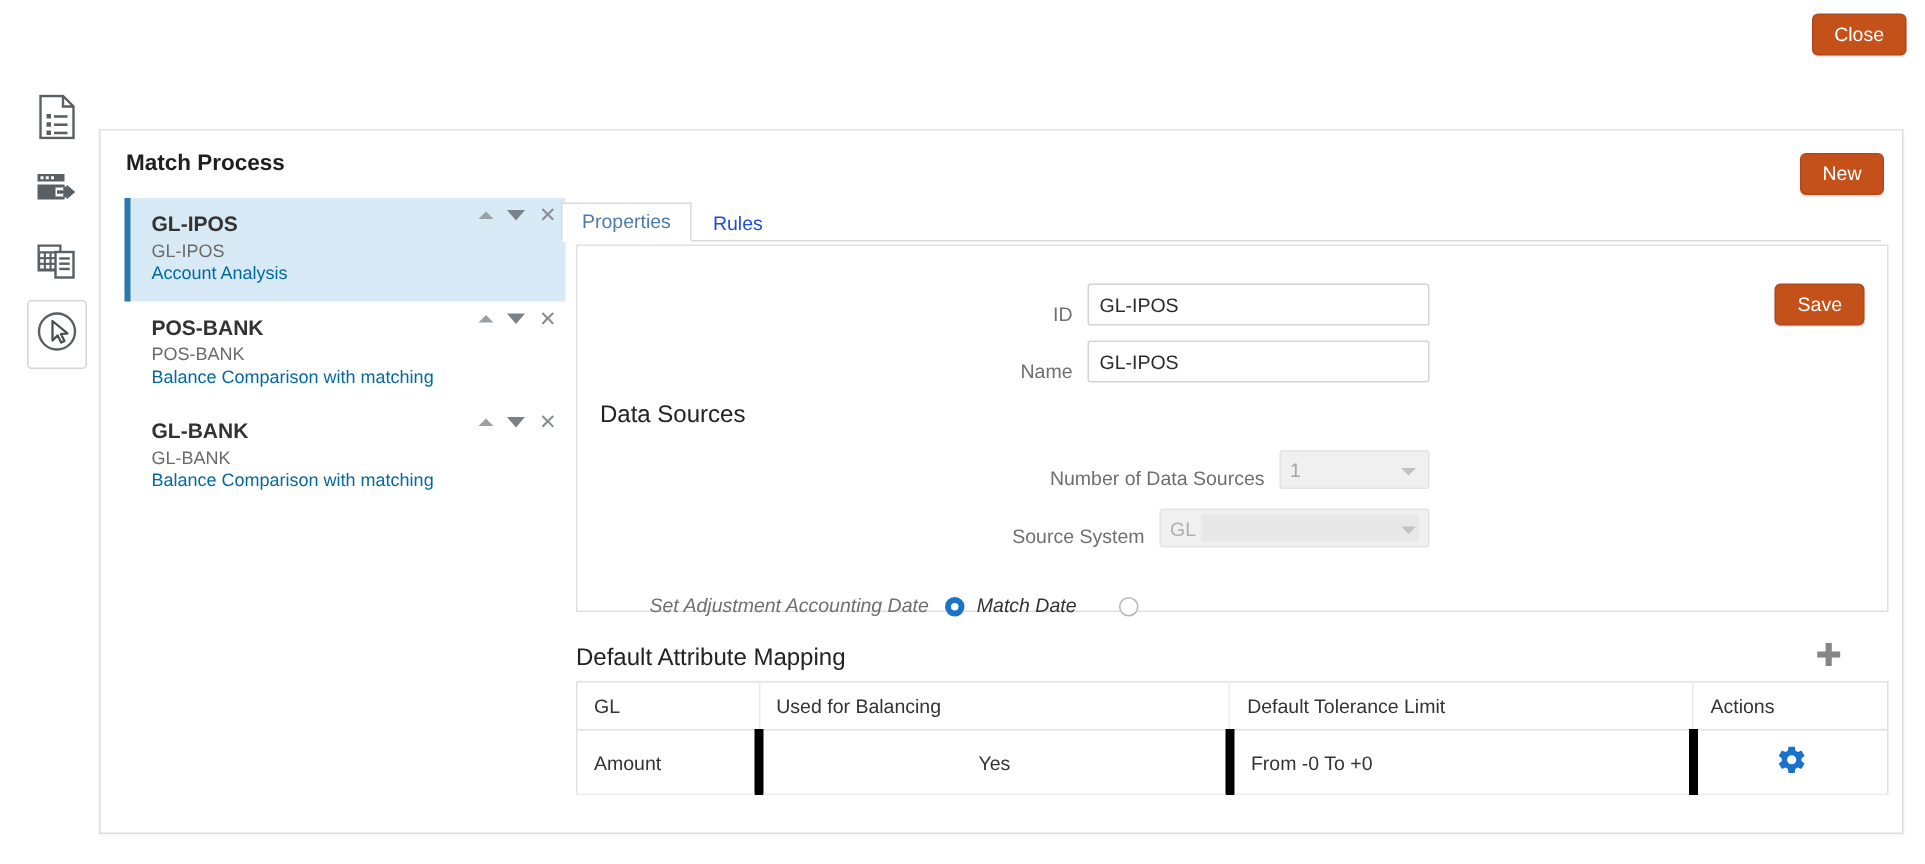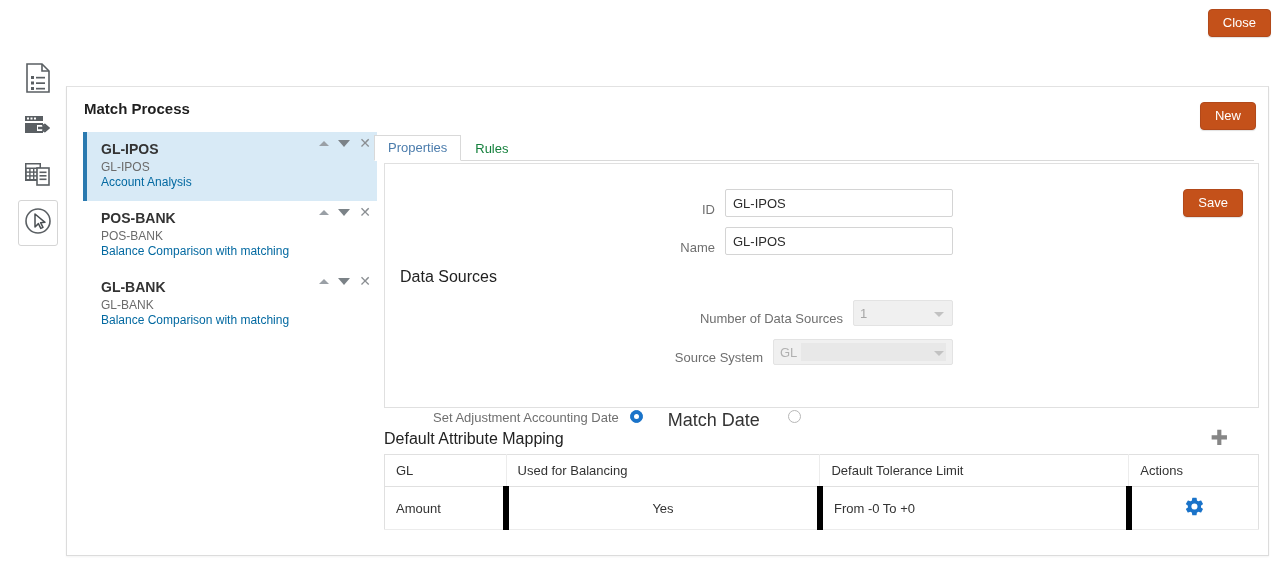--- a/index.html
+++ b/index.html
@@ -96,21 +96,21 @@
 
   
   .tabs {
     position: absolute; left: 307px; top: 49px;
     display: flex; align-items: flex-end;
     border-bottom: 1px solid #d9d9d9;
     width: 880px;
     height: 25px;
   }
   .tab {
-    font-size: 13px; color: #15803d;
+    font-size: 13px; color: #1d4ed8;
     padding: 4px 13px 5px 13px;
     cursor: pointer;
     background: transparent;
     border: 1px solid transparent;
     border-bottom: none;
     position: relative; top: 1px;
   }
   .tab.active {
     background: #fff;
     border: 1px solid #d9d9d9;
@@ -164,34 +164,34 @@
   .select-disabled .caret {
     position: absolute; right: 8px; top: 11px;
     width: 0; height: 0;
     border-left: 5px solid transparent;
     border-right: 5px solid transparent;
     border-top: 5px solid #c2c2c2;
   }
   .src-prefix { color:#b0b0b0; font-size:13px; padding-right:4px; }
   .src-inner { flex:1; height:18px; background:#e8e8e8; }
 
-  .radio-row { position: absolute; left: 48px; top: 246px; display:flex; align-items:flex-start; }
+  .radio-row { position: absolute; left: 48px; top: 232px; display:flex; align-items:flex-end;font-style:italic; }
   .radio-label { font-size: 13px; color: #6f6f6f; padding-right: 11px; }
   .radio {
     width: 13px; height: 13px; border-radius: 50%;
     border: 1px solid #b7b7b7; background: #fff;
     display: inline-block; position: relative; cursor: pointer;
     flex: 0 0 auto;
   }
   .radio.on { border: 1px solid #1a73c9; background: #1a73c9; }
   .radio.on::after {
     content: ""; position: absolute; left: 3px; top: 3px;
     width: 5px; height: 5px; border-radius: 50%; background: #fff;
   }
-  .radio-text { font-size: 18px; color: #333; padding-left: 25px; }
+  .radio-text { font-size: 13px; color: #333; padding-left: 8px; }
 
   
   .map-title { position: absolute; left: 317px; top: 386px; font-size: 16px; color: #222; }
   .plus-icon {
     position: absolute; right: 40px; top: 384px;
     font-size: 21px; color: #868686; cursor: pointer; line-height: 20px;
     font-family: "Liberation Sans", sans-serif;
   }
   .map-table {
     position: absolute; left: 317px; top: 410px;

